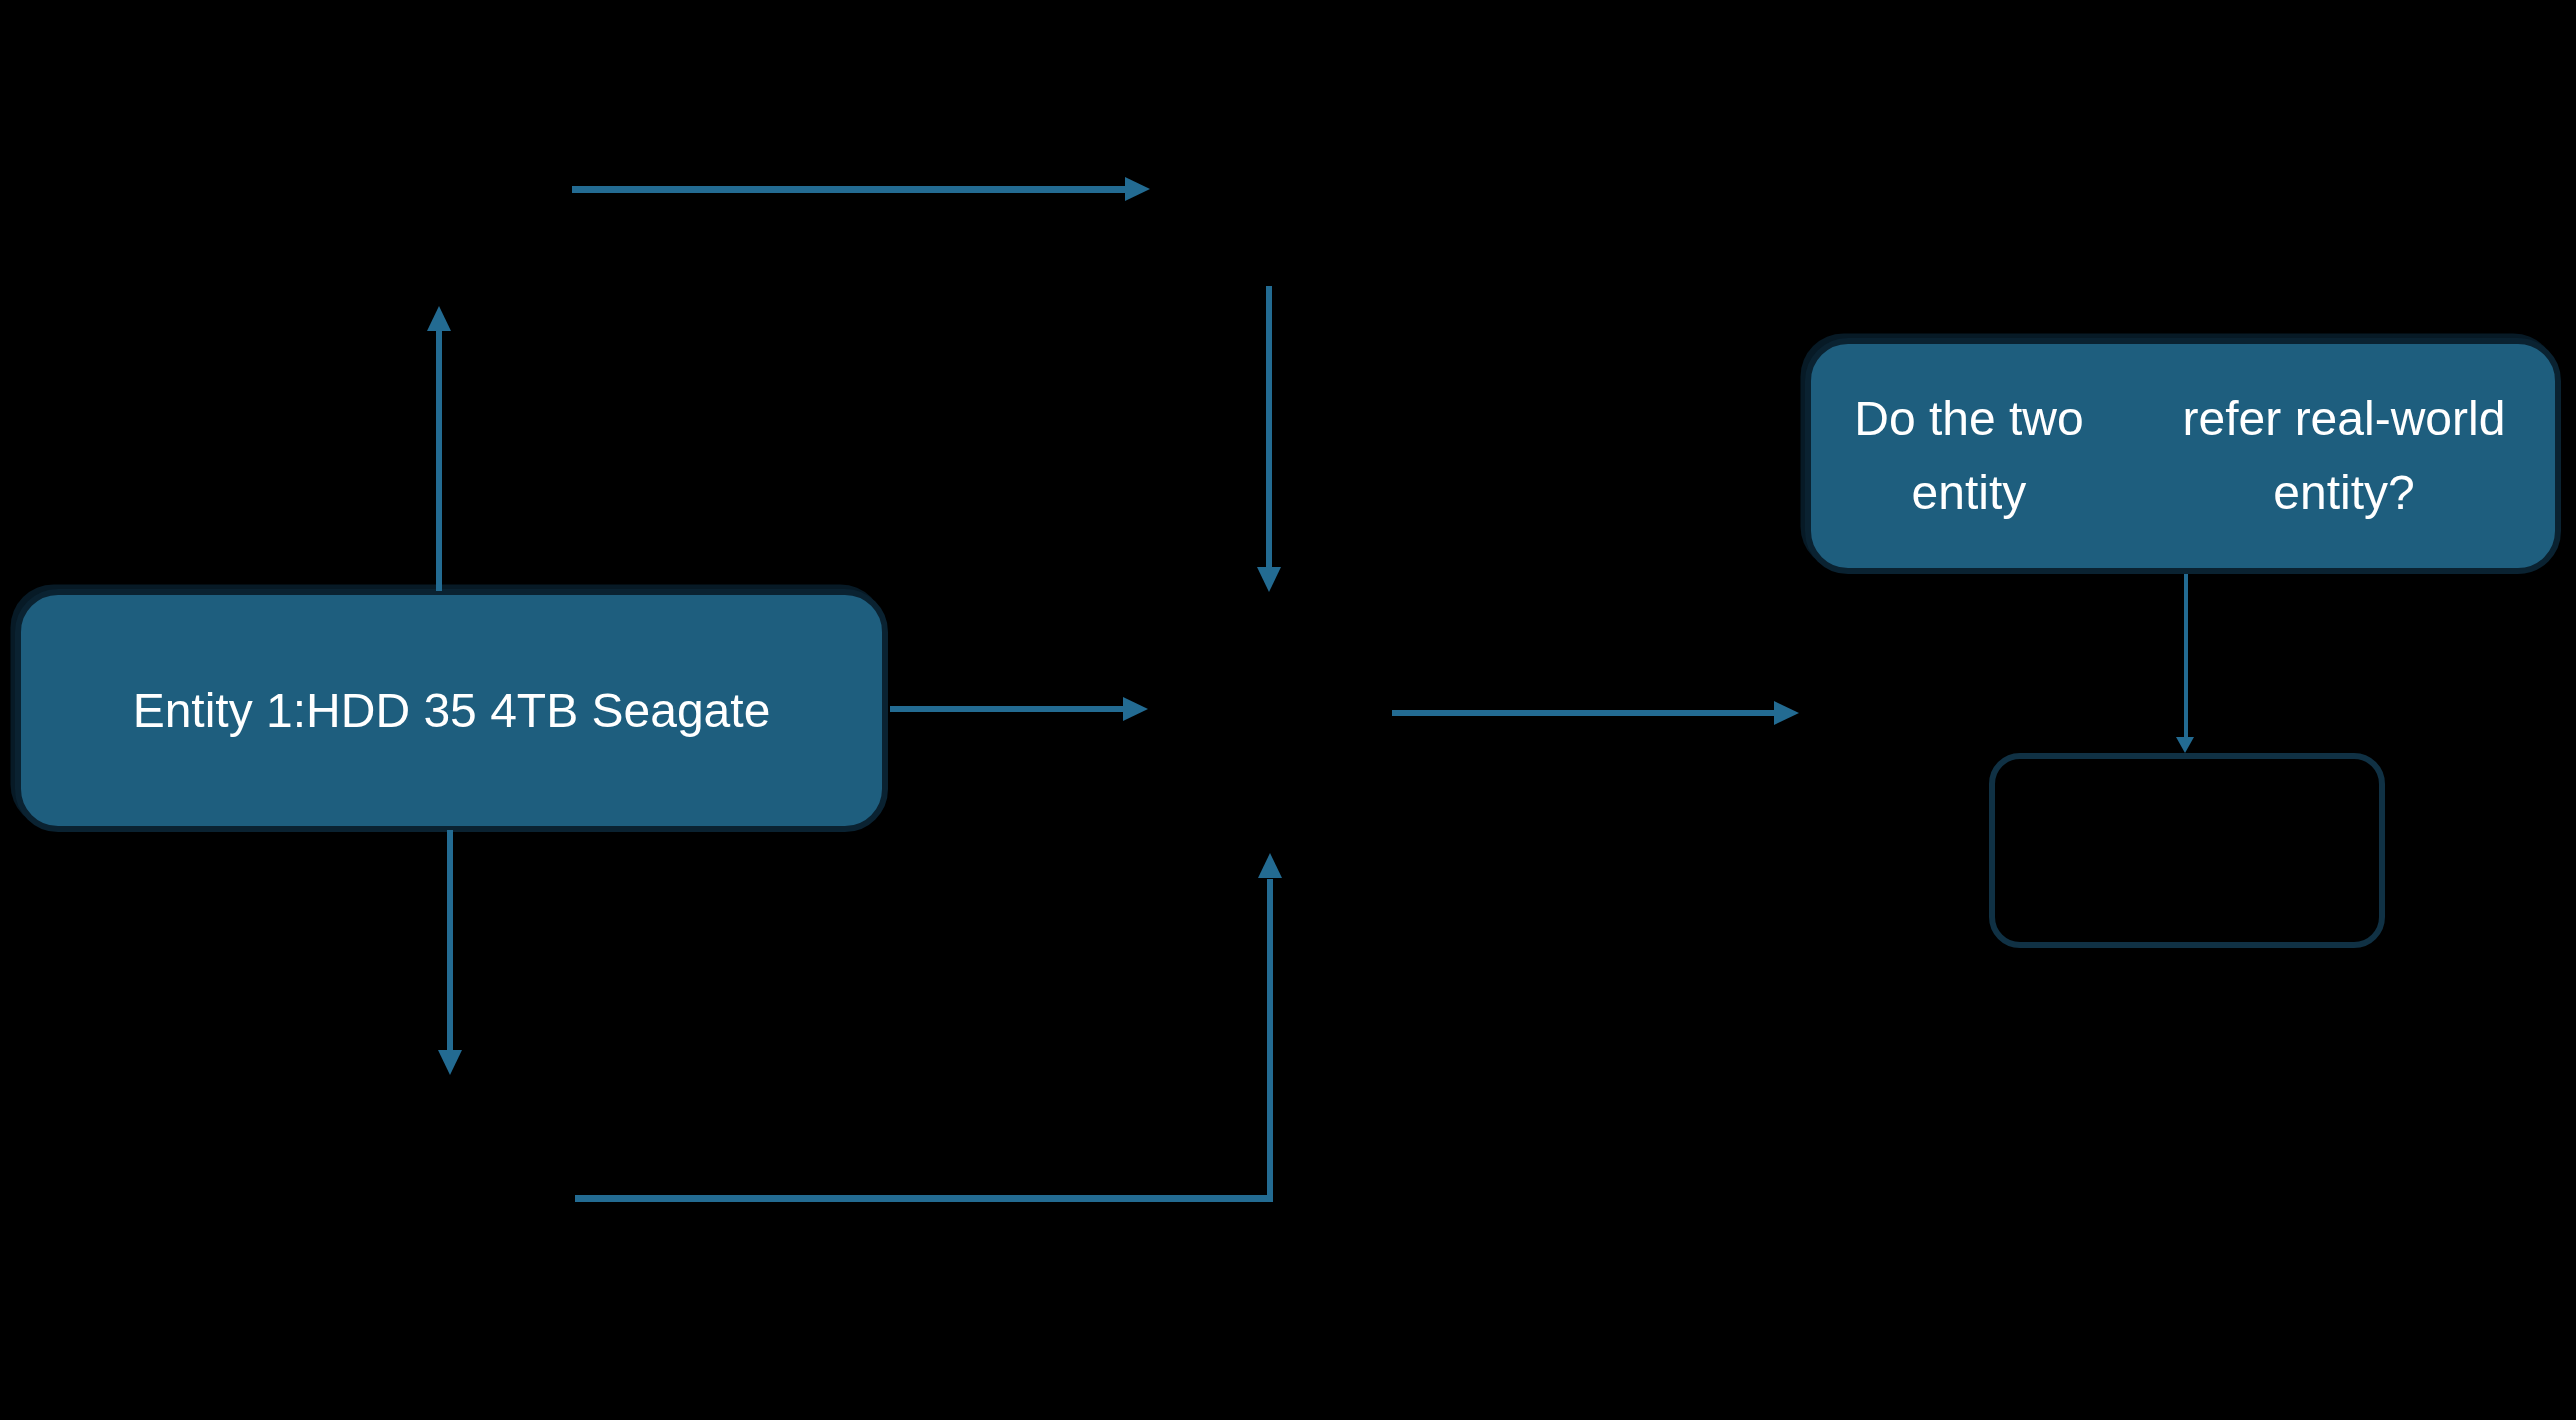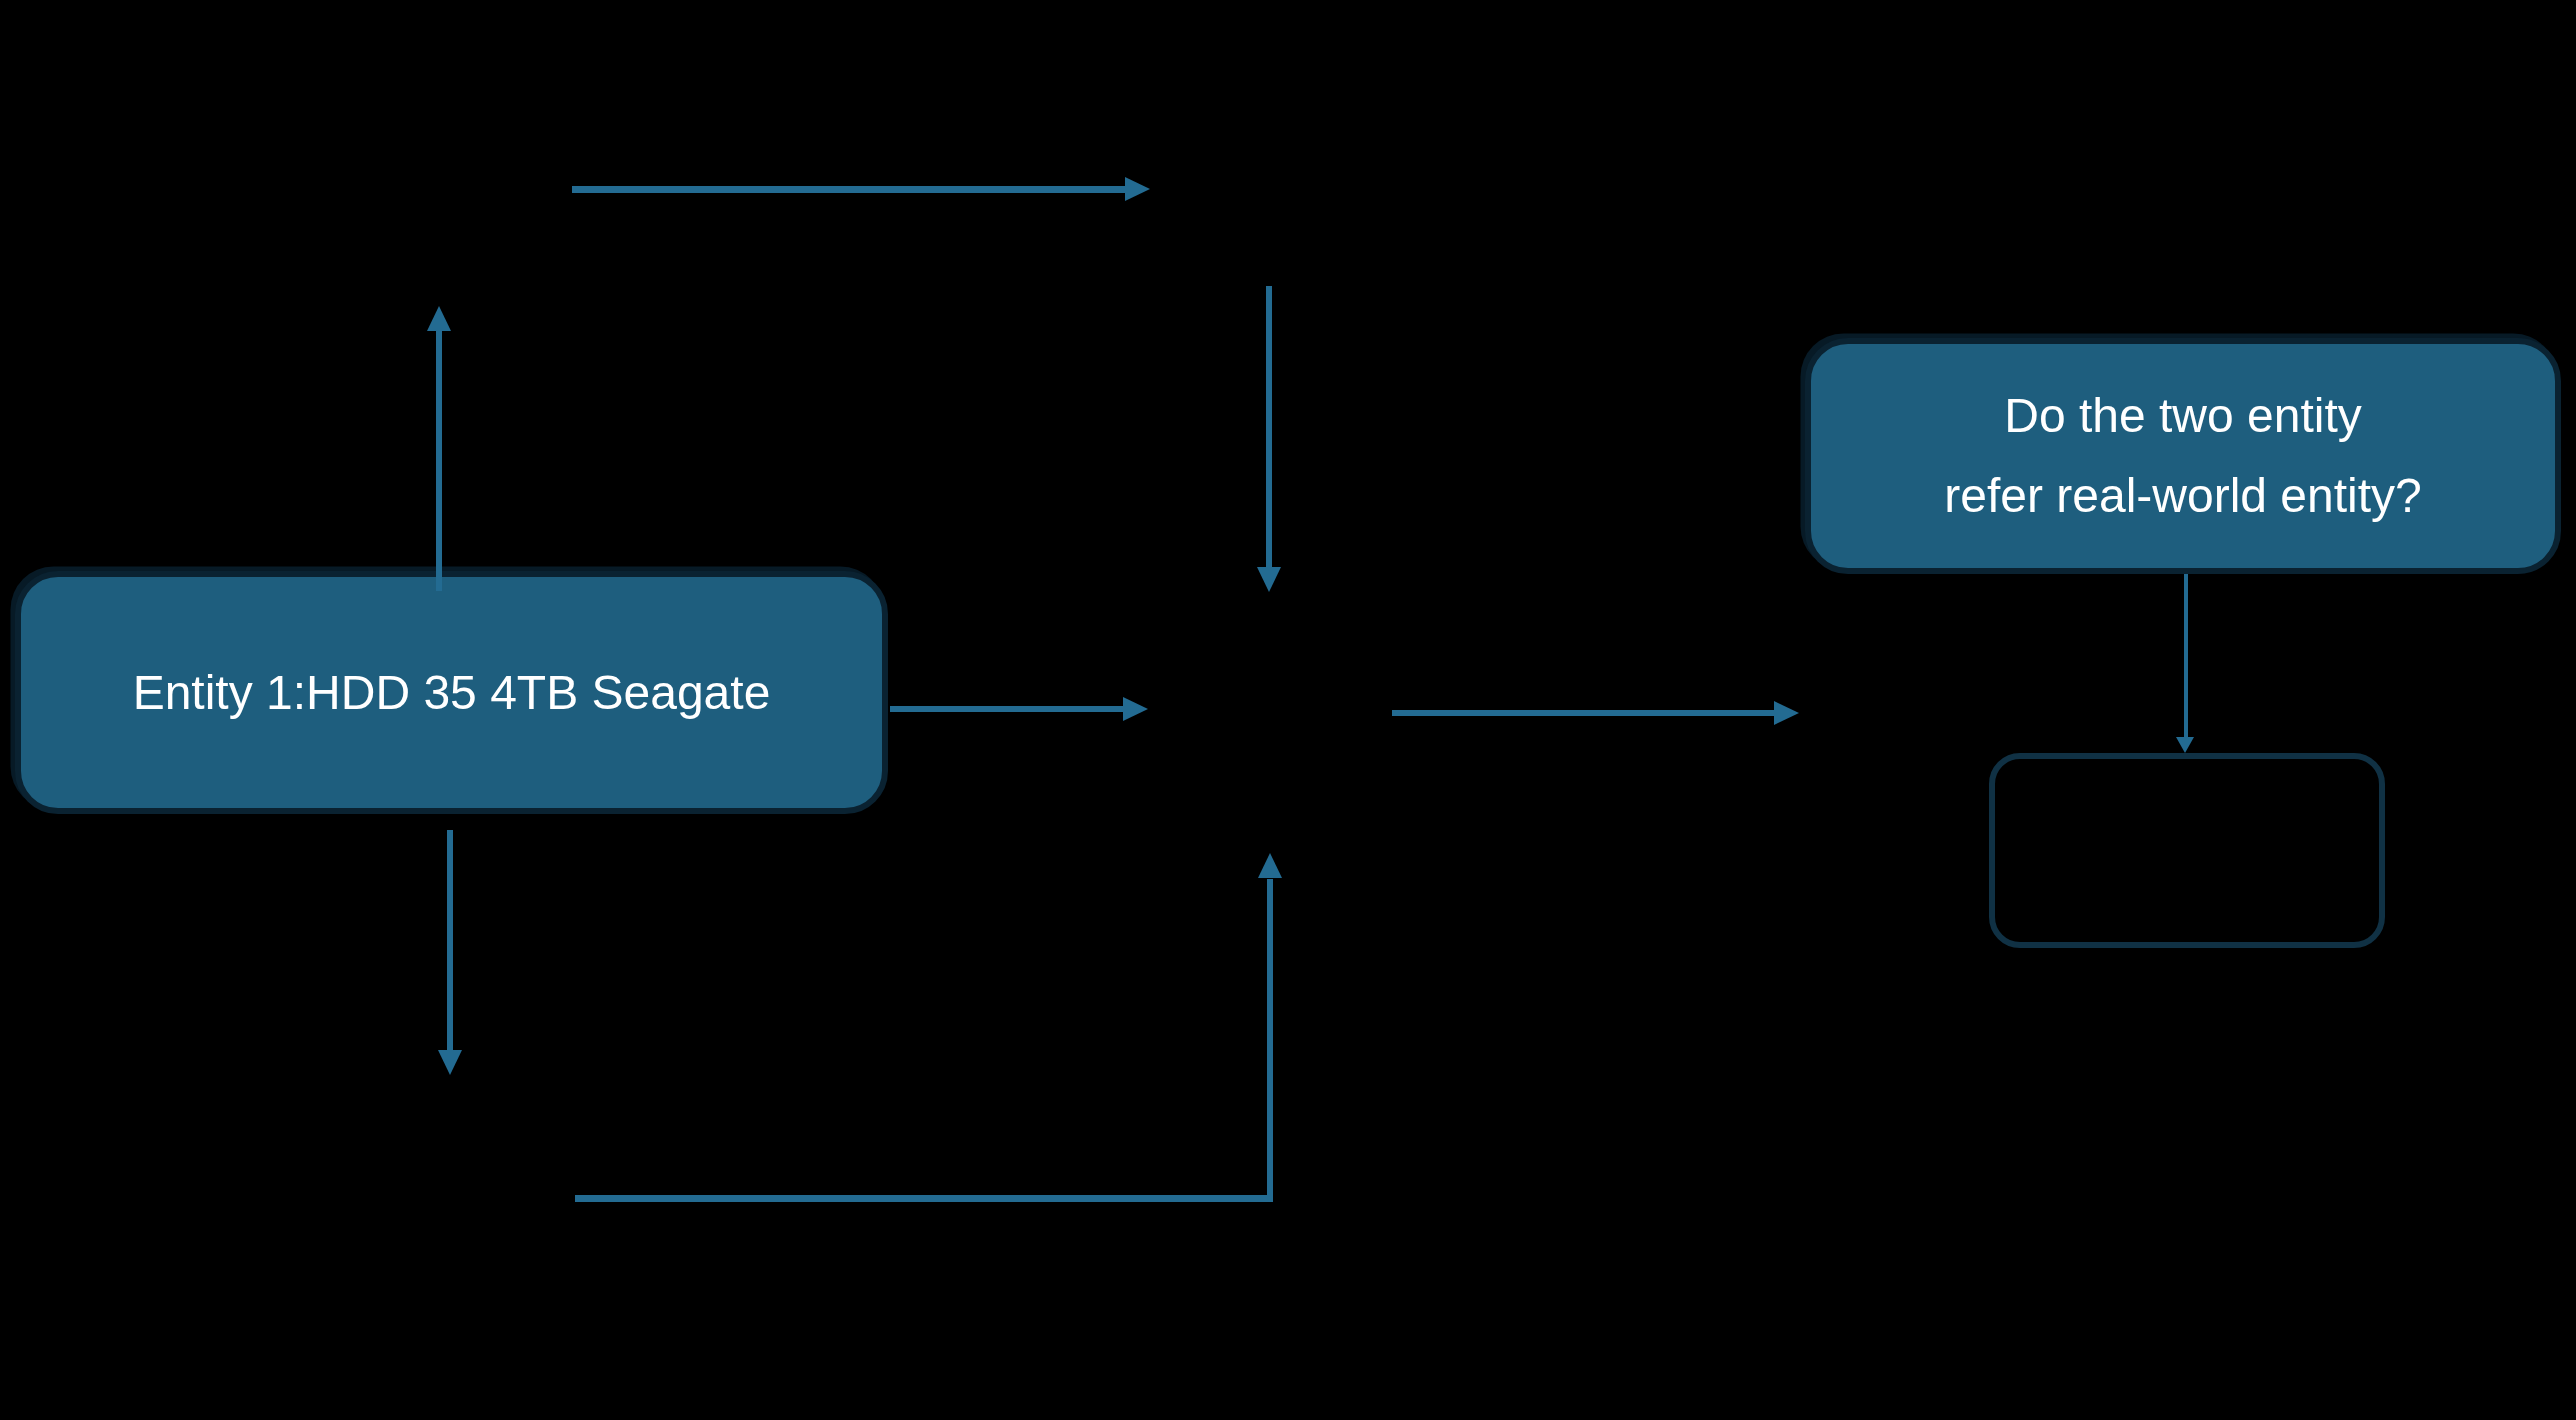--- a/index.html
+++ b/index.html
@@ -18,28 +18,28 @@
 
   
   .fill-box {
     position: absolute;
     box-sizing: border-box;
     background: var(--box-fill, #1e5e7e);
     border: 6.7px solid var(--box-border, #0a2231);
     border-radius: 43px;
     color: var(--text, #fff);
     display: flex;
-    flex-direction: column;
+    flex-direction: row;
     align-items: center;
     justify-content: center;
     text-align: center;
     gap: 6px;
   }
   .entity-box {
-    left: 15px; top: 571px;
+    left: 15px; top: 589px;
     width: 873px; height: 243px;
     font-size: 48px;
     line-height: 75px;
     box-shadow: -4.5px -4.5px 0 0 #071a26;
   }
   .question-box {
     left: 1805px; top: 338px;
     width: 756px; height: 236px;
     font-size: 48px;
     line-height: 74px;

